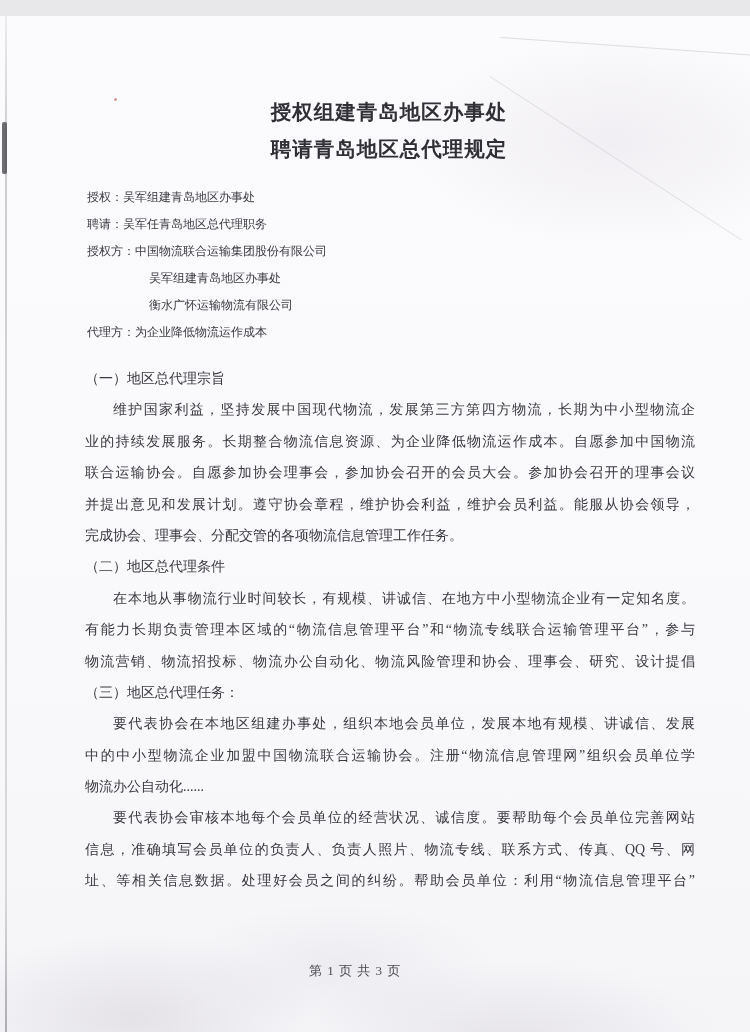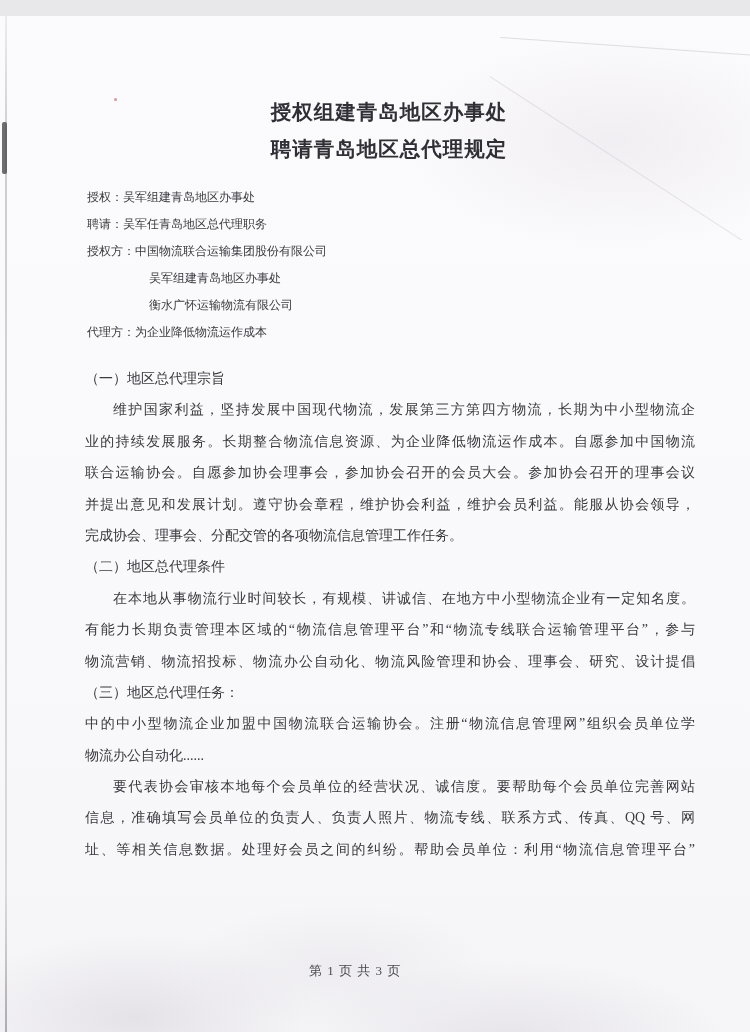--- a/index.html
+++ b/index.html
@@ -111,20 +111,21 @@
     <div class="line indent">维护国家利益，坚持发展中国现代物流，发展第三方第四方物流，长期为中小型物流企</div>
     <div class="line">业的持续发展服务。长期整合物流信息资源、为企业降低物流运作成本。自愿参加中国物流</div>
     <div class="line">联合运输协会。自愿参加协会理事会，参加协会召开的会员大会。参加协会召开的理事会议</div>
     <div class="line">并提出意见和发展计划。遵守协会章程，维护协会利益，维护会员利益。能服从协会领导，</div>
     <div class="line short">完成协会、理事会、分配交管的各项物流信息管理工作任务。</div>
     <div class="line heading">（二）地区总代理条件</div>
     <div class="line indent">在本地从事物流行业时间较长，有规模、讲诚信、在地方中小型物流企业有一定知名度。</div>
     <div class="line">有能力长期负责管理本区域的“物流信息管理平台”和“物流专线联合运输管理平台”，参与</div>
     <div class="line">物流营销、物流招投标、物流办公自动化、物流风险管理和协会、理事会、研究、设计提倡</div>
     <div class="line heading">（三）地区总代理任务：</div>
+    <div class="line indent">要代表协会在本地区组建办事处，组织本地会员单位，发展本地有规模、讲诚信、发展</div>
     <div class="line">中的中小型物流企业加盟中国物流联合运输协会。注册“物流信息管理网”组织会员单位学</div>
     <div class="line short">物流办公自动化......</div>
     <div class="line indent">要代表协会审核本地每个会员单位的经营状况、诚信度。要帮助每个会员单位完善网站</div>
     <div class="line">信息，准确填写会员单位的负责人、负责人照片、物流专线、联系方式、传真、QQ 号、网</div>
     <div class="line">址、等相关信息数据。处理好会员之间的纠纷。帮助会员单位：利用“物流信息管理平台”</div>
   </div>
 
   <div class="footer">第 1 页 共 3 页</div>
 
 </div>

